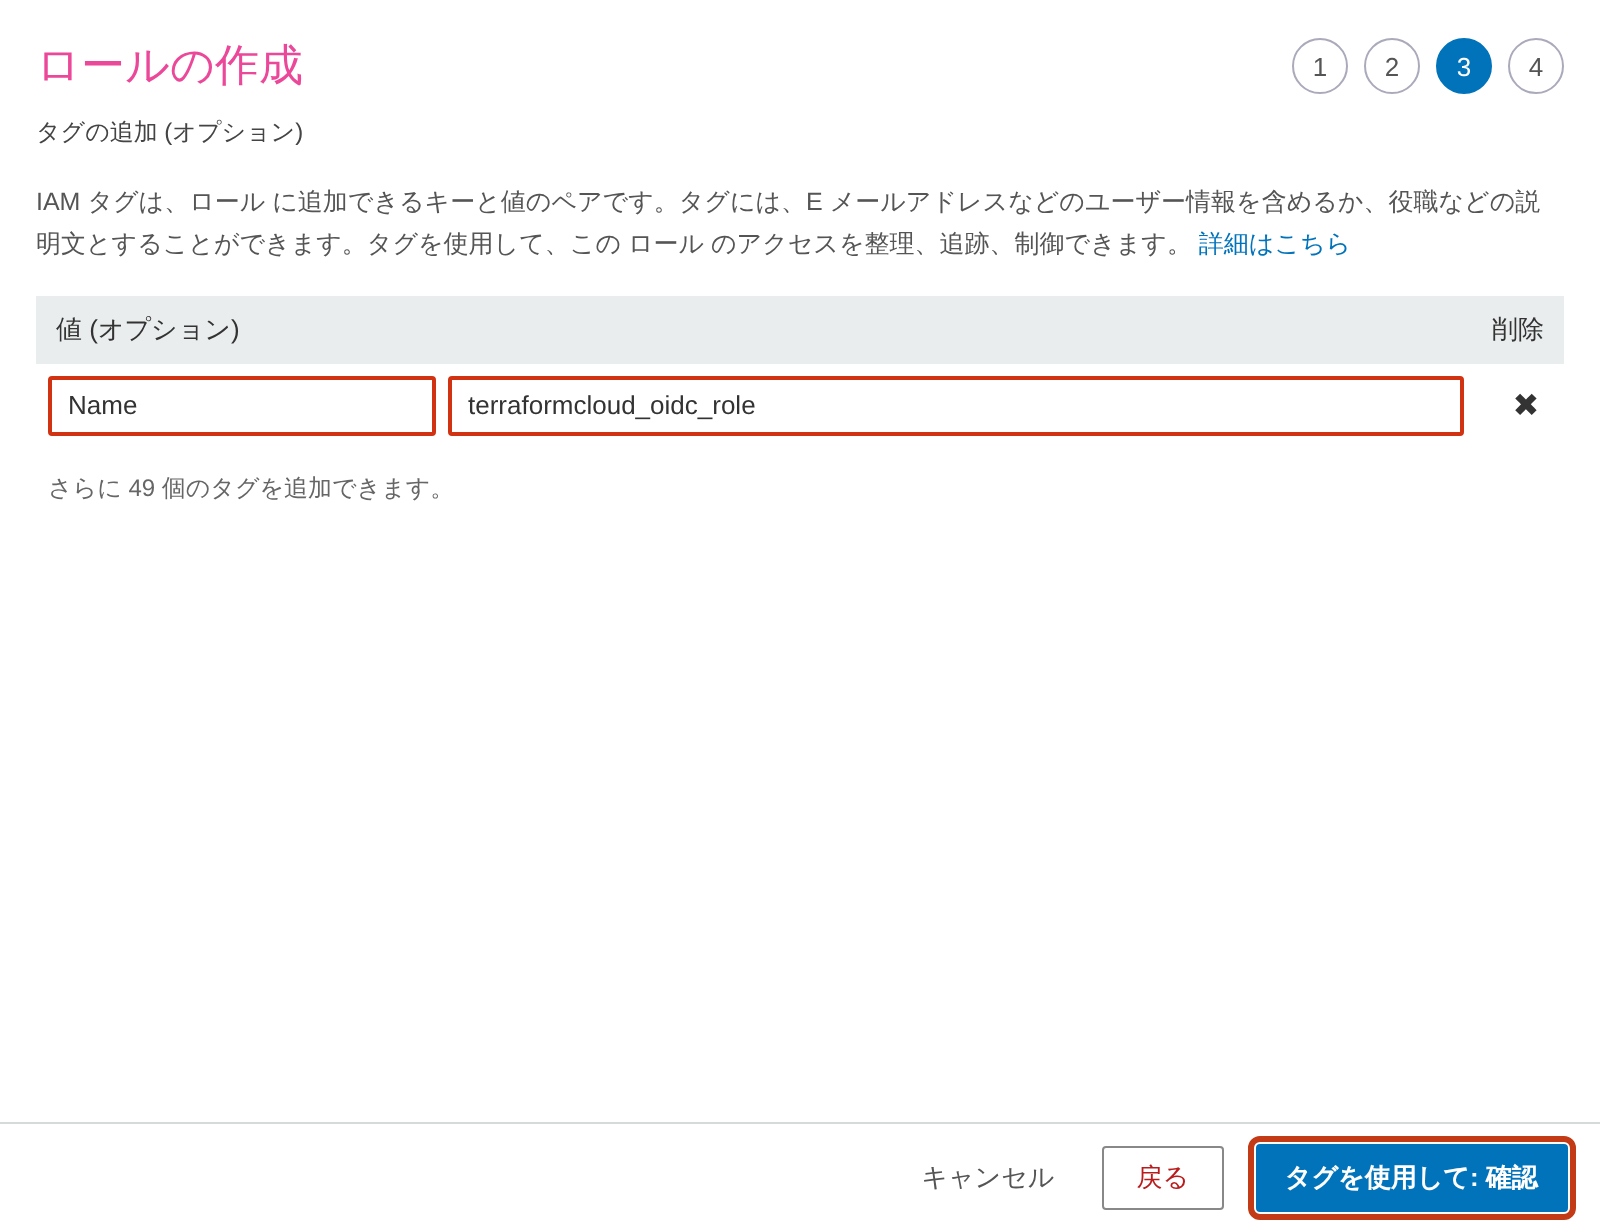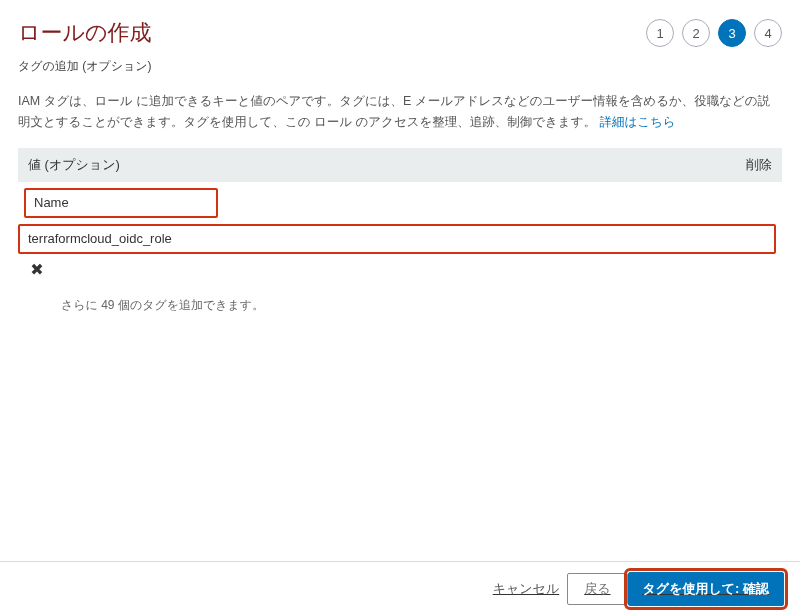--- a/index.html
+++ b/index.html
@@ -17,21 +17,21 @@
     }
     .header-row {
       display: flex;
       justify-content: space-between;
       align-items: center;
       margin-bottom: 10px;
     }
     .page-title {
       font-size: 22px;
       font-weight: 300;
-      color: #7f1d1d;
+      color: #ec4899;
     }
     .steps {
       display: flex;
       gap: 8px;
     }
     .step {
       width: 28px;
       height: 28px;
       border-radius: 50%;
       border: 1px solid #aab;
@@ -72,23 +72,23 @@
       padding: 8px 10px;
       font-size: 13px;
       color: #333;
       align-items: center;
     }
     .th-key { width: 200px; }
     .th-value { flex: 1; }
     .th-delete { width: 60px; text-align: right; }
     .table-row {
       display: flex;
+      align-items: center;
       padding: 6px 0;
       gap: 6px;
-      flex-direction: column;
     }
     .cell-key { width: 200px; padding-left: 6px; }
     .cell-value { flex: 1; padding-right: 6px; }
     .cell-delete {
       width: 38px;
       text-align: center;
       font-size: 16px;
       color: #333;
       cursor: pointer;
     }
@@ -103,48 +103,46 @@
       color: #333;
     }
     input[type="text"]::placeholder { color: #999; }
     .highlight-key { border: 2px solid #d13212 !important; }
     .highlight-value { border: 2px solid #d13212 !important; }
     .limit-text {
       font-size: 12px;
       color: #666;
       margin-top: 12px;
       padding-left: 6px;
-      margin-left: 37px;
     }
     .footer {
       position: absolute;
       bottom: 0;
       left: 0;
       right: 0;
       border-top: 1px solid #d5dbdb;
       padding: 10px 16px;
       display: flex;
       justify-content: flex-end;
       align-items: center;
-      gap: 0;
-      background: #fff;
-      text-decoration: underline;
+      gap: 16px;
+      background: #fff;
     }
     .btn-link {
       background: none;
       border: none;
       color: #555;
       font-size: 13px;
       cursor: pointer;
       padding: 6px 8px;
     }
     .btn-secondary {
       background: #fff;
       border: 1px solid #888;
-      color: #737373;
+      color: #b91c1c;
       font-size: 13px;
       padding: 6px 16px;
       border-radius: 2px;
       cursor: pointer;
     }
     .btn-primary {
       background: #0073bb;
       border: 1px solid #0073bb;
       color: #fff;
       font-size: 13px;

